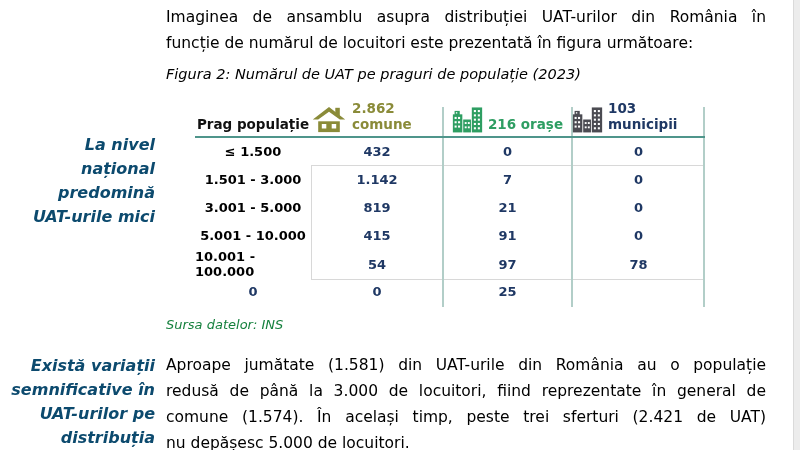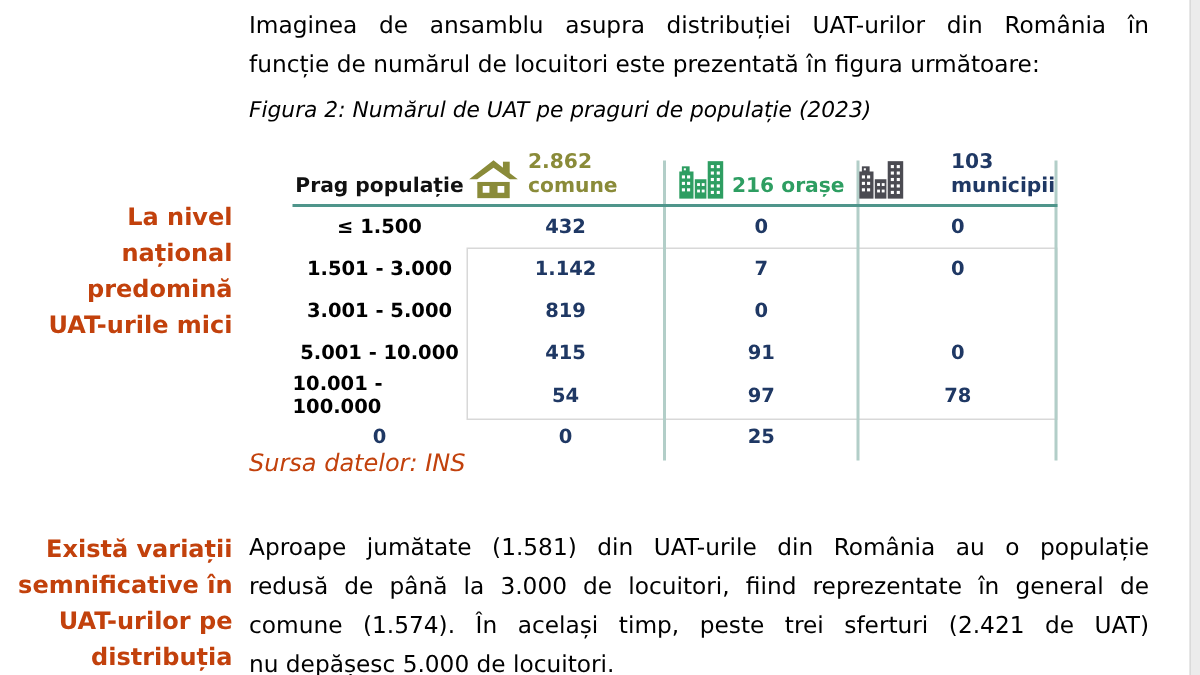--- a/index.html
+++ b/index.html
@@ -9,41 +9,41 @@
     overflow:hidden;
   }
   .page-edge {
     position:absolute; top:0; right:0; width:6px; height:450px;
     background:#ececec; border-left:1px solid #dadada;
   }
 
   
   .note {
     position:absolute; left:0; width:155px; text-align:right;
-    color:#c2410c; font-weight:bold;
+    color:#0c4a6e; font-style:italic; font-weight:bold;
     font-size:16px; line-height:24px;
   }
   .note1 { top:133px; }
   .note2 { top:354px; }
   .note span { display:block; }
 
   
   .para { position:absolute; left:166px; width:600px; font-size:15.5px; line-height:26px; color:#000; }
   .para .jline { text-align:justify; text-align-last:justify; }
   .para .jline-last { text-align:left; }
   .intro { top:4px; }
   .bodypara { top:352px; }
 
   .caption {
     position:absolute; left:166px; top:64px; font-style:italic;
     font-size:14.5px; line-height:20px; color:#000;
   }
   .source {
-    position:absolute; left:166px; top:299px; font-style:italic;
-    font-size:16px; color:#c2410c;
+    position:absolute; left:166px; top:317px; font-style:italic;
+    font-size:13px; color:#15803d;
   }
 
   
   .table-wrap { position:absolute; left:195px; top:100px; width:510px; height:206px; }
   .hl-box {
     position:absolute; left:116px; top:65px; width:392px; height:113px;
     border:1px solid #D8D8D8; z-index:1; pointer-events:none;
   }
   .vdiv { position:absolute; top:7px; height:200px; width:2px; background:#b2cec8; z-index:2; }
   .vd1 { left:247px; } .vd2 { left:376px; } .vd3 { left:508px; }
@@ -51,21 +51,21 @@
 
   .thead, .trow { display:grid; grid-template-columns:116px 132px 129px 133px; position:relative; z-index:3; }
   .thead { height:37px; align-items:end; }
   .trow { height:28px; }
   .th, .td { display:flex; align-items:center; justify-content:center; }
   .th { padding-bottom:7px; font-weight:bold; font-size:13.5px; }
   .th .hlabel { padding-bottom:1px; }
   .th-icon { display:flex; align-items:flex-end; gap:5px; }
   .col-comune { color:#8A8B39; }
   .col-orase { color:#2E9E62; }
-  .col-municipii .hlabel { color:#1F3864;margin-left:26px; }
+  .col-municipii .hlabel { color:#1F3864; }
   .col-municipii { color:#4B4B52; }
   .td { font-weight:bold; font-size:13px; }
   .t-th { color:#000; }
   .t-num { color:#1F3864; }
   .icon svg { display:block; }
 </style>
 </head>
 <body>
 
 <div class="page">
@@ -195,20 +195,21 @@
     </div>
     <div class="trow">
       <div class="td t-th">1.501 - 3.000</div>
       <div class="td t-num">1.142</div>
       <div class="td t-num">7</div>
       <div class="td t-num">0</div>
     </div>
     <div class="trow">
       <div class="td t-th">3.001 - 5.000</div>
       <div class="td t-num">819</div>
+      <div class="td t-num">21</div>
       <div class="td t-num">0</div>
     </div>
     <div class="trow">
       <div class="td t-th">5.001 - 10.000</div>
       <div class="td t-num">415</div>
       <div class="td t-num">91</div>
       <div class="td t-num">0</div>
     </div>
     <div class="trow">
       <div class="td t-th">10.001 - 100.000</div>

